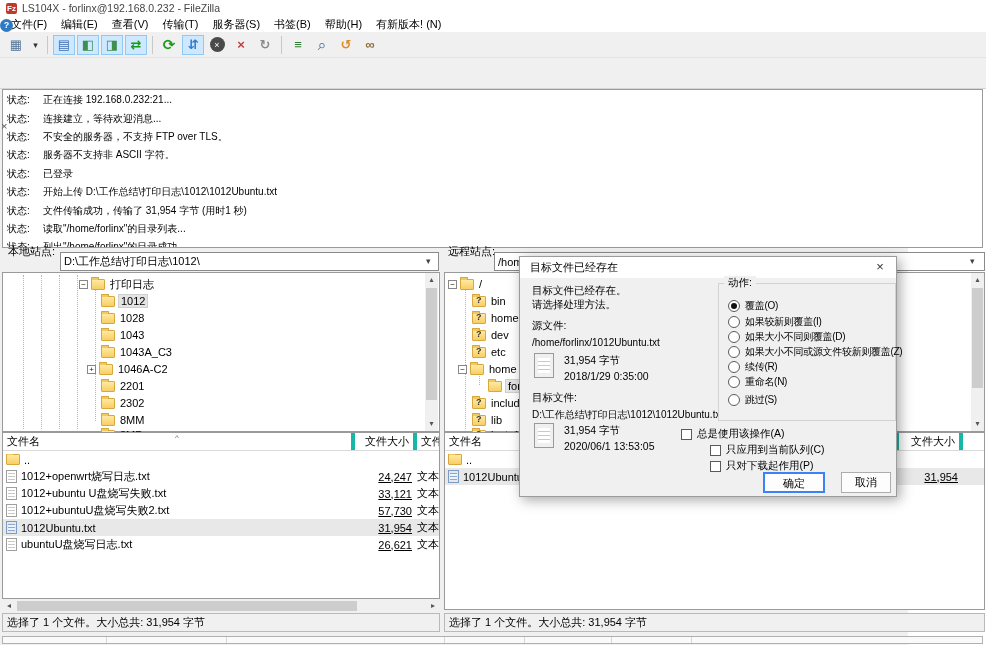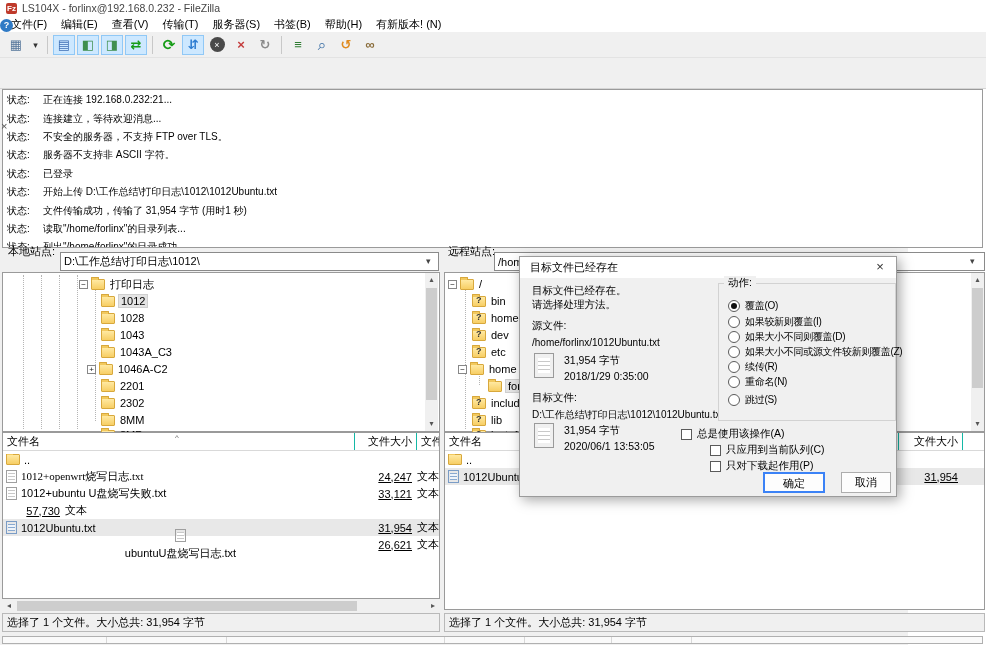--- a/index.html
+++ b/index.html
@@ -51,21 +51,21 @@
   .guide{position:absolute;width:0;border-left:1px dotted #b5b5b5;}
   
   .vsb{position:absolute;width:13px;background:#f0f0f0;}
   .vsb .sb-arrow{position:absolute;left:0;width:13px;height:14px;font-size:8px;color:#555;text-align:center;line-height:14px;}
   .vsb .sb-thumb{position:absolute;left:1px;width:11px;background:#cdcdcd;}
   .hsb{position:absolute;height:12px;background:#f0f0f0;}
   .hsb .sb-arrow{position:absolute;top:0;width:14px;height:12px;font-size:8px;color:#555;text-align:center;line-height:12px;}
   .hsb .sb-thumb{position:absolute;top:1px;height:10px;background:#cdcdcd;}
   
   .lheader{position:absolute;left:0;top:0;height:17px;display:flex;background:#fff;border-bottom:1px solid #d9d9d9;font-size:11px;width:100%;}
-  .hcell{border-right:1px solid #14b8a6;display:flex;align-items:center;padding:0 4px;box-sizing:border-box;overflow:hidden;white-space:nowrap;}
+  .hcell{border-right:4px solid #14b8a6;display:flex;align-items:center;padding:0 4px;box-sizing:border-box;overflow:hidden;white-space:nowrap;}
   .frow{position:absolute;height:17px;display:flex;align-items:center;font-size:11px;}
   .fsel{background:#e8e8e8;}
   .fcell-name{display:flex;align-items:center;gap:4px;padding-left:3px;box-sizing:border-box;overflow:hidden;white-space:nowrap;}
   .fcell-size{text-align:right;padding-right:5px;box-sizing:border-box;flex:none;text-decoration:underline;}
   .fcell-type{overflow:hidden;white-space:nowrap;flex:none;}
   .ficon{width:11px;height:13px;background:#fff;border:1px solid #9f9f9f;flex:none;box-sizing:border-box;background-image:repeating-linear-gradient(to bottom,#fff 0 2px,#c9c9c9 2px 3px);background-clip:content-box;padding:2px 1px;}
   .ficon-sel{border-color:#7a9cc6;background-image:repeating-linear-gradient(to bottom,#eef4fb 0 2px,#89a9d0 2px 3px);}
   .sortmark{position:absolute;top:0;font-size:8px;color:#666;}
   
   .statusbar{position:absolute;height:19px;background:#f0f0f0;border:1px solid #b9b9b9;box-sizing:border-box;display:flex;align-items:center;padding-left:4px;font-size:11px;}
@@ -354,49 +354,53 @@
         <span class="hcell" style="width:22px;border-right:none;">文件类型</span>
       </div>
       <span class="sortmark" style="left:172px;">^</span>
       <div class="frow" style="left:0;top:18px;width:436px;">
         <span class="fcell-name" style="width:352px;">
             <span class="fold"></span>
             <span>..</span>
           </span>
       </div>
       <div class="frow" style="left:0;top:35px;width:436px;">
-        <span class="fcell-name" style="width:352px;font-family:Liberation Serif, serif;">
+        <span class="fcell-name" style="width:352px;">
             <span class="ficon"></span>
             <span>1012+openwrt烧写日志.txt</span>
           </span>
         <span class="fcell-size" style="width:62px;">24,247</span>
         <span class="fcell-type" style="width:22px;">文本文件</span>
       </div>
       <div class="frow" style="left:0;top:52px;width:436px;">
         <span class="fcell-name" style="width:352px;">
             <span class="ficon"></span>
             <span>1012+ubuntu U盘烧写失败.txt</span>
           </span>
         <span class="fcell-size" style="width:62px;">33,121</span>
         <span class="fcell-type" style="width:22px;">文本文件</span>
       </div>
       <div class="frow" style="left:0;top:69px;width:436px;">
+        <span class="fcell-name" style="width:352px;">
+            <span class="ficon"></span>
+            <span>1012+ubuntuU盘烧写失败2.txt</span>
+          </span>
         <span class="fcell-size" style="width:62px;">57,730</span>
         <span class="fcell-type" style="width:22px;">文本文件</span>
       </div>
       <div class="frow fsel" style="left:0;top:86px;width:436px;">
         <span class="fcell-name" style="width:352px;">
             <span class="ficon ficon-sel"></span>
             <span>1012Ubuntu.txt</span>
           </span>
         <span class="fcell-size" style="width:62px;">31,954</span>
         <span class="fcell-type" style="width:22px;">文本文件</span>
       </div>
       <div class="frow" style="left:0;top:103px;width:436px;">
-        <span class="fcell-name" style="width:352px;flex-direction:column;">
+        <span class="fcell-name" style="width:352px;">
             <span class="ficon"></span>
             <span>ubuntuU盘烧写日志.txt</span>
           </span>
         <span class="fcell-size" style="width:62px;">26,621</span>
         <span class="fcell-type" style="width:22px;">文本文件</span>
       </div>
     </div>
     <div class="hsb" style="left:2px;top:600px;width:438px;">
       <span class="sb-arrow" style="left:0;">◂</span>
       <span class="sb-thumb" style="left:15px;width:340px;"></span>

